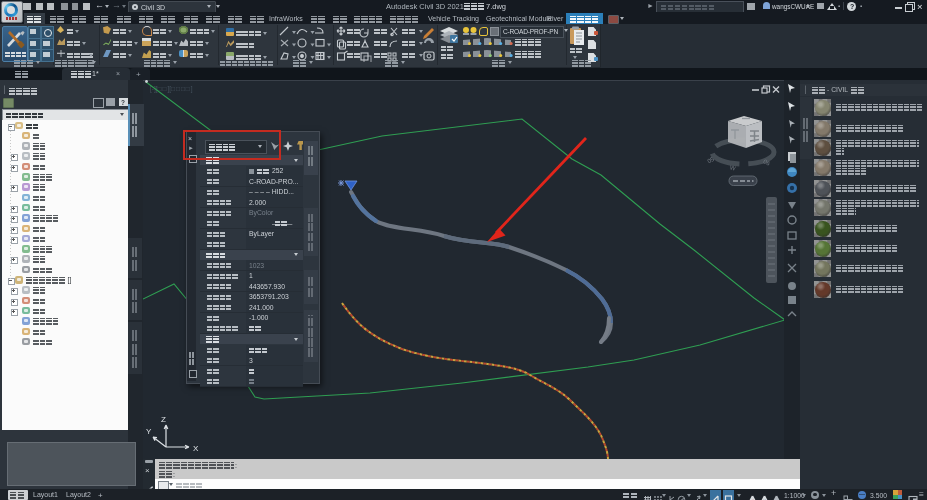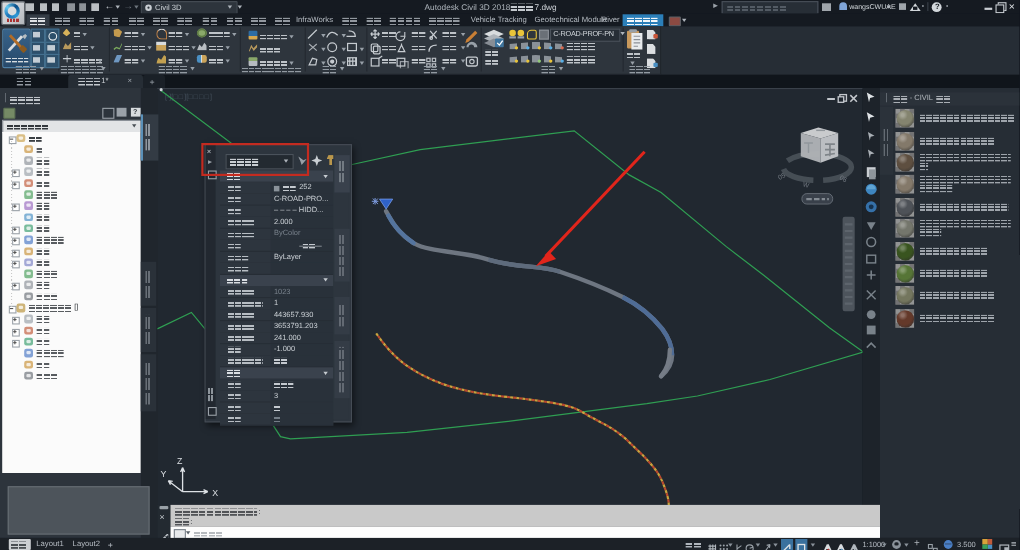--- a/index.html
+++ b/index.html
@@ -37,21 +37,21 @@
 <div class="car" style="left:122px;top:5px;border-top-color:#6d757d;"></div>
 
 <div class="a" style="left:128px;top:1px;width:86px;height:10px;background:#2d343c;border:1px solid #434a52;border-radius:1px;">
   <div class="a" style="left:3px;top:2px;width:6px;height:6px;border-radius:50%;background:#c9ced3;"></div>
   <div class="a" style="left:5px;top:4px;width:2px;height:2px;border-radius:50%;background:#2d343c;"></div>
   <div class="t" style="left:12px;top:1.5px;color:#ced3d8;font-size:7px;">Civil 3D</div>
 </div>
 <div class="car" style="left:207px;top:5px;"></div>
 <div class="car" style="left:216px;top:5px;"></div>
 
-<div class="t" style="left:386px;top:2px;color:#aeb5bc;font-size:7.5px;">Autodesk Civil 3D 2018</div>
+<div class="t" style="left:386px;top:2px;color:#aeb5bc;font-size:7.5px;">Autodesk Civil 3D 2021</div>
 <div class="zh" style="left:464px;top:3px;height:7px;width:21px;--w:6px;--p:7.2px;color:#ced3d8;"></div>
 <div class="t" style="left:486px;top:2px;color:#ced3d8;font-size:7.5px;">7.dwg</div>
 
 <div class="t" style="left:647px;top:2px;color:#9aa1a8;font-size:7px;">►</div>
 <div class="a" style="left:656px;top:1px;width:86px;height:10px;background:#272e36;border:1px solid #49505a;">
   <div class="zh" style="left:4px;top:2px;height:6px;width:55px;--w:5px;--p:6.9px;color:#78818b;opacity:.55;"></div>
 </div>
 <div class="bk" style="left:747px;top:2.5px;height:7px;width:9px;--w:8px;--p:10px;color:#c2c8ce;opacity:.8;"></div>
 <div class="a" style="left:763px;top:2px;width:7px;height:7px;border-radius:50% 50% 0 0;background:#7ea4d8;"></div>
 <div class="t" style="left:772px;top:2.5px;color:#d2d7db;font-size:6.4px;">wangsCWUAE</div>

